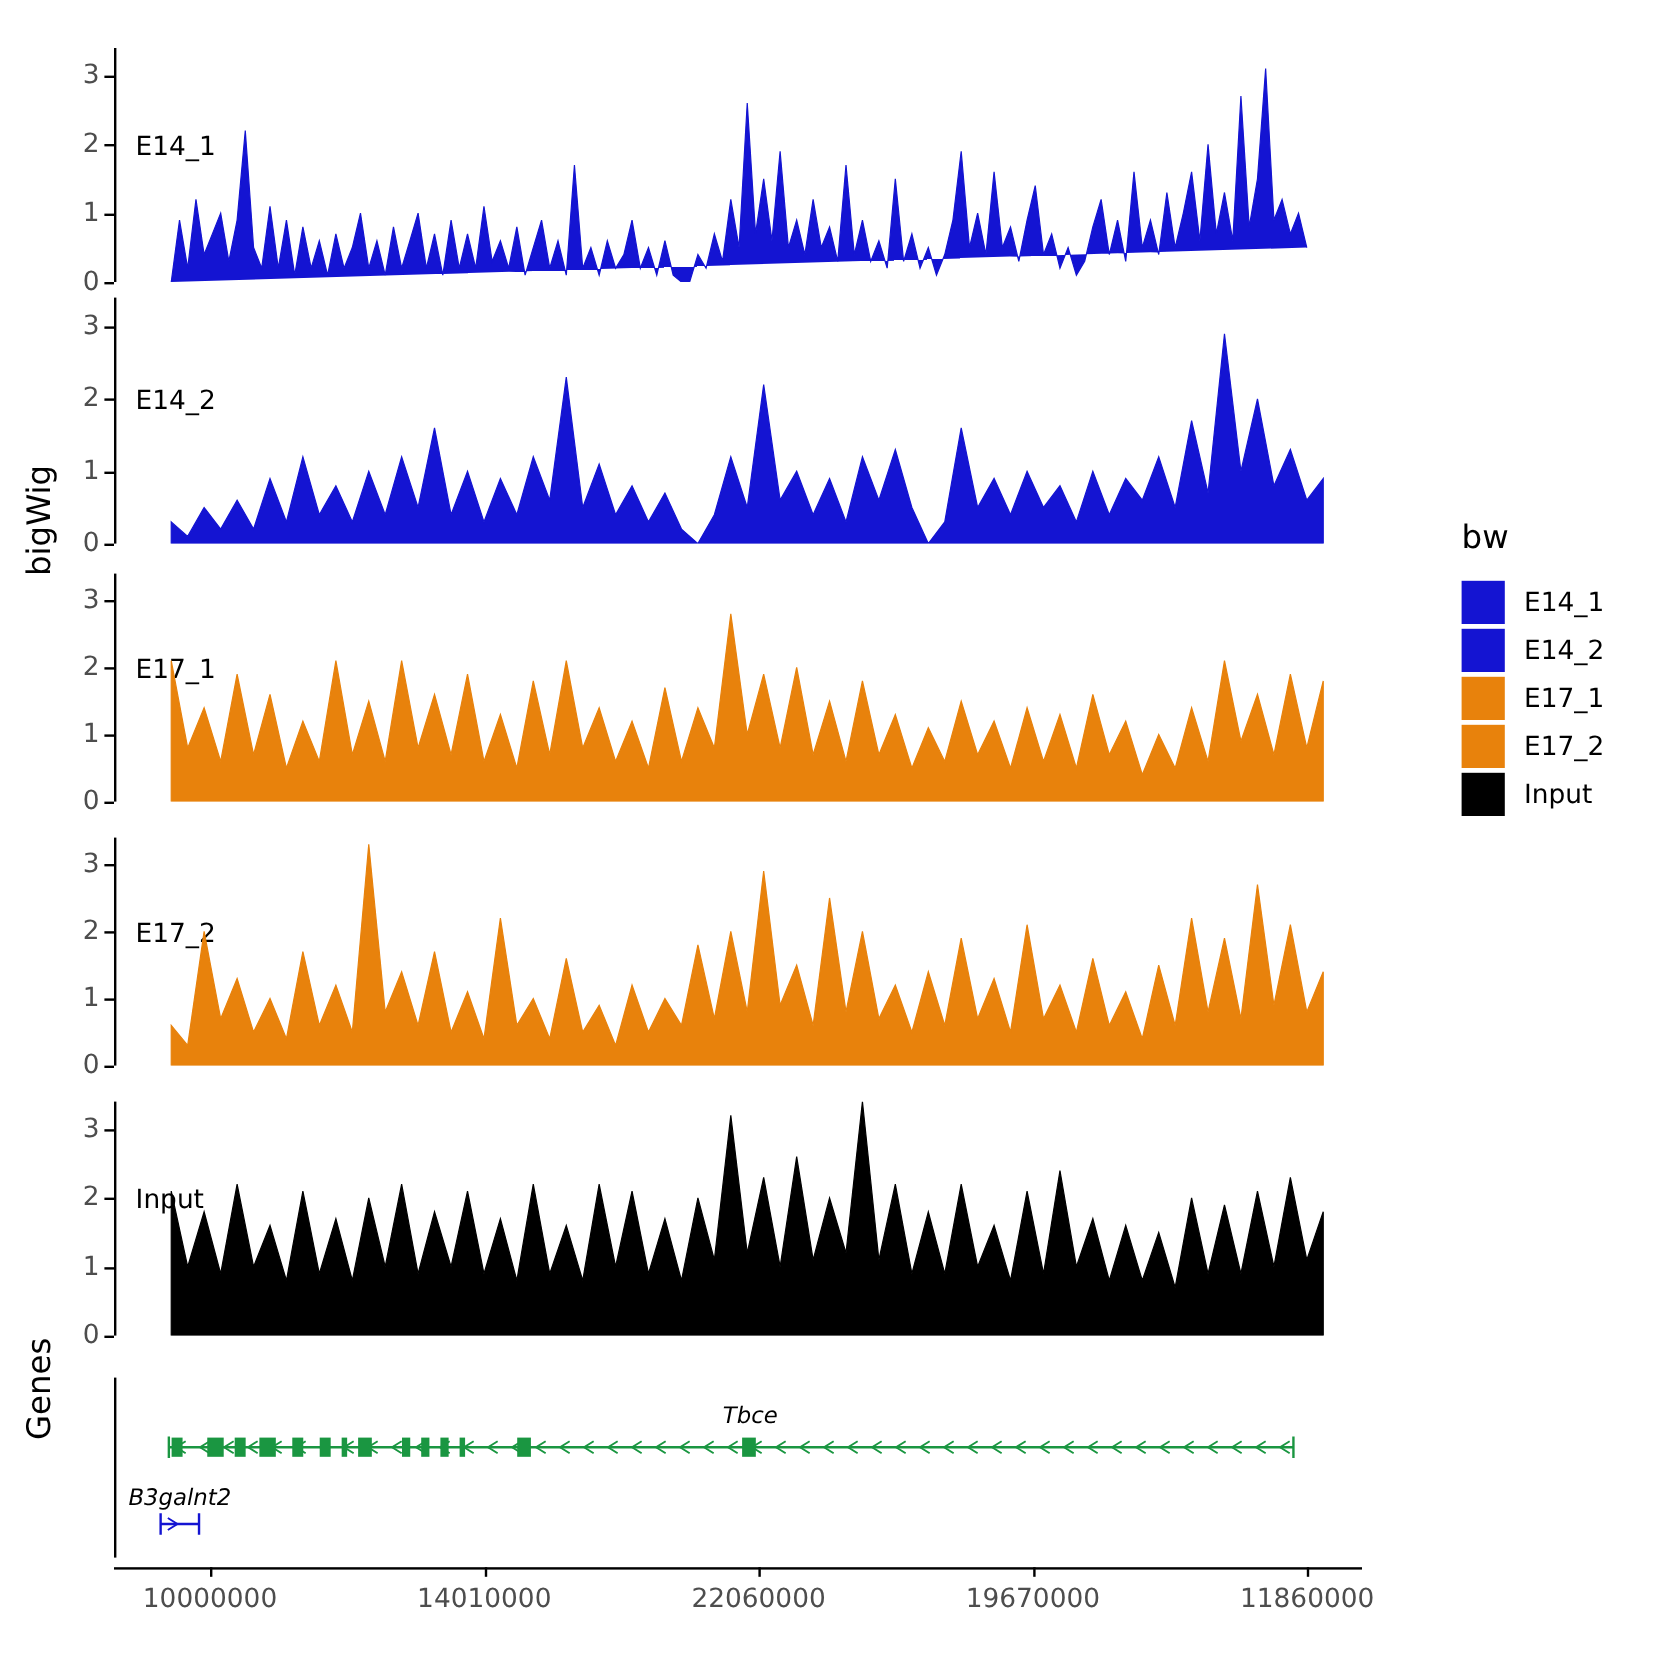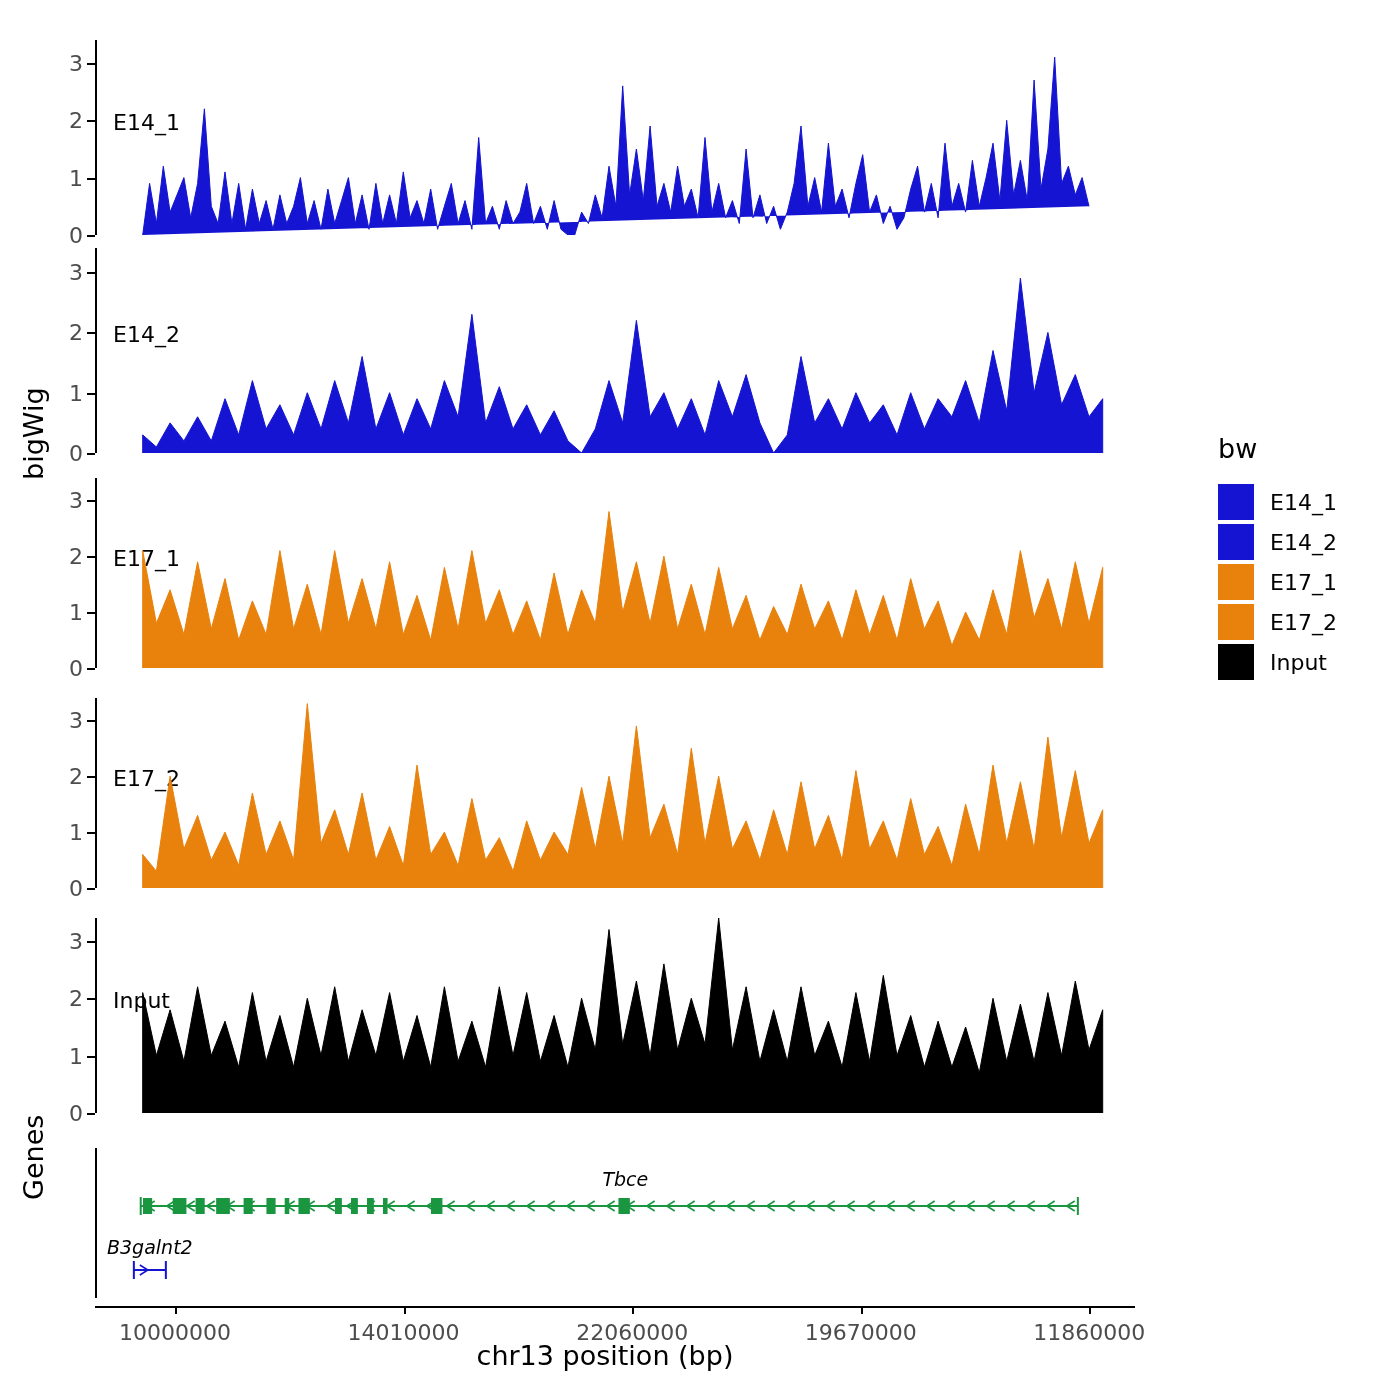--- a/index.html
+++ b/index.html
@@ -335,21 +335,20 @@
       <div class="xticklabel" style="left: 80px;">10000000</div>
       <div class="xtick" style="left: 308.571px;"></div>
       <div class="xticklabel" style="left: 308.571px;">14010000</div>
       <div class="xtick" style="left: 537.143px;"></div>
       <div class="xticklabel" style="left: 537.143px;">22060000</div>
       <div class="xtick" style="left: 765.714px;"></div>
       <div class="xticklabel" style="left: 765.714px;">19670000</div>
       <div class="xtick" style="left: 994.286px;"></div>
       <div class="xticklabel" style="left: 994.286px;">11860000</div>
     </div>
-  <div class="xlabel">chr13 position (bp)</div>
 
   <div class="legend">
     <div class="legend-title">bw</div>
     <div id="legend-items">
         <div class="legend-row">
           <div class="legend-swatch" style="background: rgb(20, 20, 210);"></div>
           <div class="legend-label">E14_1</div>
         </div>
         <div class="legend-row">
           <div class="legend-swatch" style="background: rgb(20, 20, 210);"></div>

